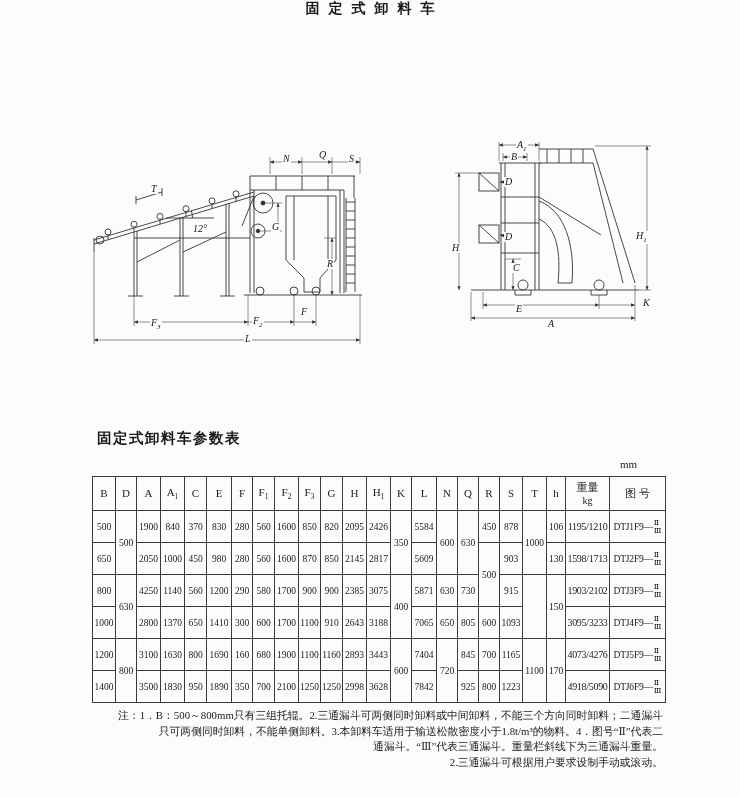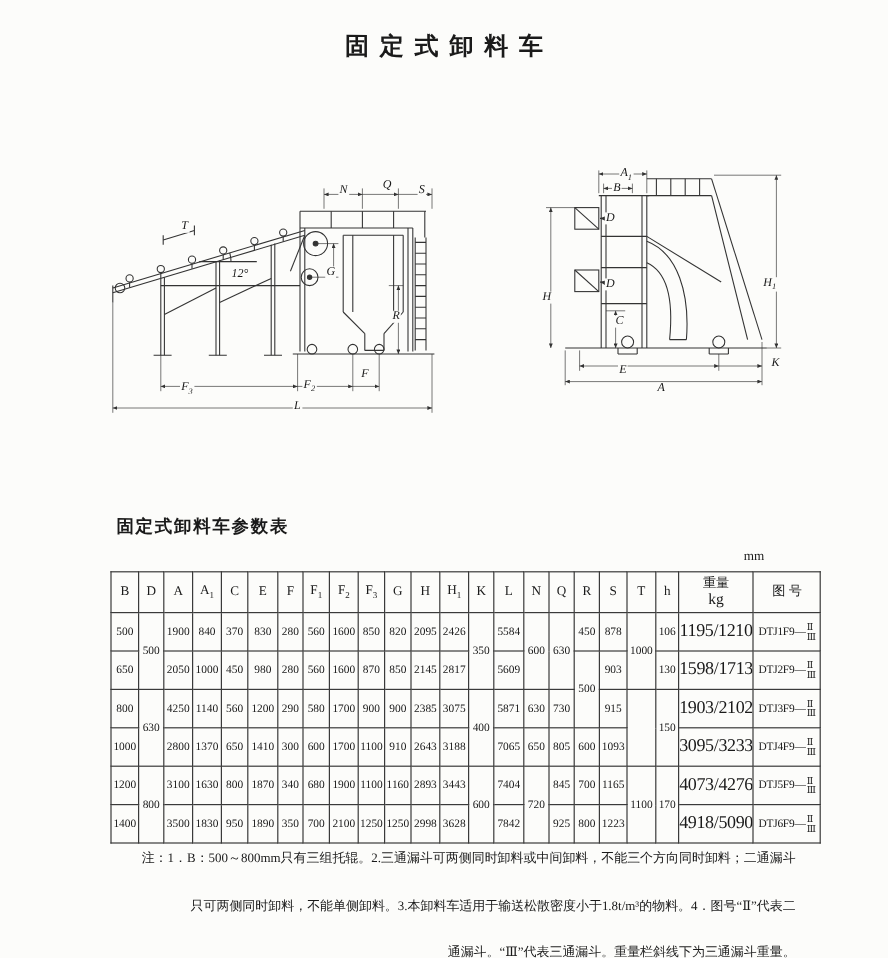--- a/index.html
+++ b/index.html
@@ -2,22 +2,22 @@
 <html><head>
 <meta charset="utf-8">
 <style>
   html,body{margin:0;padding:0;}
   body{
     width:740px;height:798px;position:relative;background:#fcfcfa;color:#1a1a1a;
     font-family:"Liberation Serif","DejaVu Serif",serif;overflow:hidden;
   }
   .page{position:absolute;inset:0;}
   .title{
-    position:absolute;top:25px;left:0;width:100%;margin:0;text-align:center;
-    font-size:20px;font-weight:bold;letter-spacing:9px;text-indent:9px;
+    position:absolute;top:0;left:0;width:100%;margin:0;text-align:center;
+    font-size:14px;font-weight:bold;letter-spacing:9px;text-indent:9px;
   }
   .drawing{position:absolute;}
   .drawing svg{position:absolute;left:0;top:0;}
   .drawing.left{left:88px;top:142px;width:335px;height:218px;}
   .drawing.right{left:443px;top:135px;width:232px;height:188px;}
   .dim-label{
     position:absolute;font-size:10px;font-style:italic;line-height:1;
     background:#fcfcfa;padding:0 1px;white-space:nowrap;
   }
   .dim-label sub{font-size:7px;font-style:italic;}
@@ -29,27 +29,27 @@
     position:absolute;left:92px;top:476px;border-collapse:collapse;table-layout:fixed;
     font-family:"Liberation Serif","DejaVu Serif",serif;
   }
   .params th,.params td{
     border:1px solid #3a3a3a;text-align:center;vertical-align:middle;padding:0;
     font-weight:normal;overflow:hidden;
   }
   .params th{height:33px;font-size:11px;line-height:1.1;}
   .params td{height:31px;font-size:9.5px;}
   .params sub{font-size:7.5px;}
-  .params .hdr2{font-size:13px;}
-  .params td.weight{font-size:15px;letter-spacing:-0.3px;}
+  .params .hdr2{font-size:10px;}
+  .params td.weight{font-size:10px;letter-spacing:-0.3px;}
   .fig{display:inline-flex;align-items:center;font-size:9.5px;letter-spacing:-0.2px;}
   .fig .stack{display:inline-flex;flex-direction:column;font-size:8px;line-height:8px;margin-left:1px;text-align:left;}
   .notes{position:absolute;left:97px;top:708px;width:566px;font-size:10.8px;line-height:15.5px;}
   .note-line{white-space:nowrap;text-align:right;}
-  .note-line.indent{padding-left:22px;margin-top:24px;}
+  .note-line.indent{padding-left:22px;}
 </style>
 </head>
 <body>
 
 <div class="page">
 
   <h1 class="title">固定式卸料车</h1>
 
   <div class="drawing left">
     <svg width="335" height="218" viewBox="0 0 335 218">
@@ -454,22 +454,22 @@
                 <span>Ⅲ</span>
               </span>
             </span></td>
         </tr>
         <tr>
           <td>1200</td>
           <td rowspan="2">800</td>
           <td>3100</td>
           <td>1630</td>
           <td>800</td>
-          <td>1870</td>
-          <td>340</td>
+          <td>1690</td>
+          <td>160</td>
           <td>680</td>
           <td>1900</td>
           <td>1100</td>
           <td>1160</td>
           <td>2893</td>
           <td>3443</td>
           <td rowspan="2">600</td>
           <td>7404</td>
           <td rowspan="2">720</td>
           <td>845</td>

